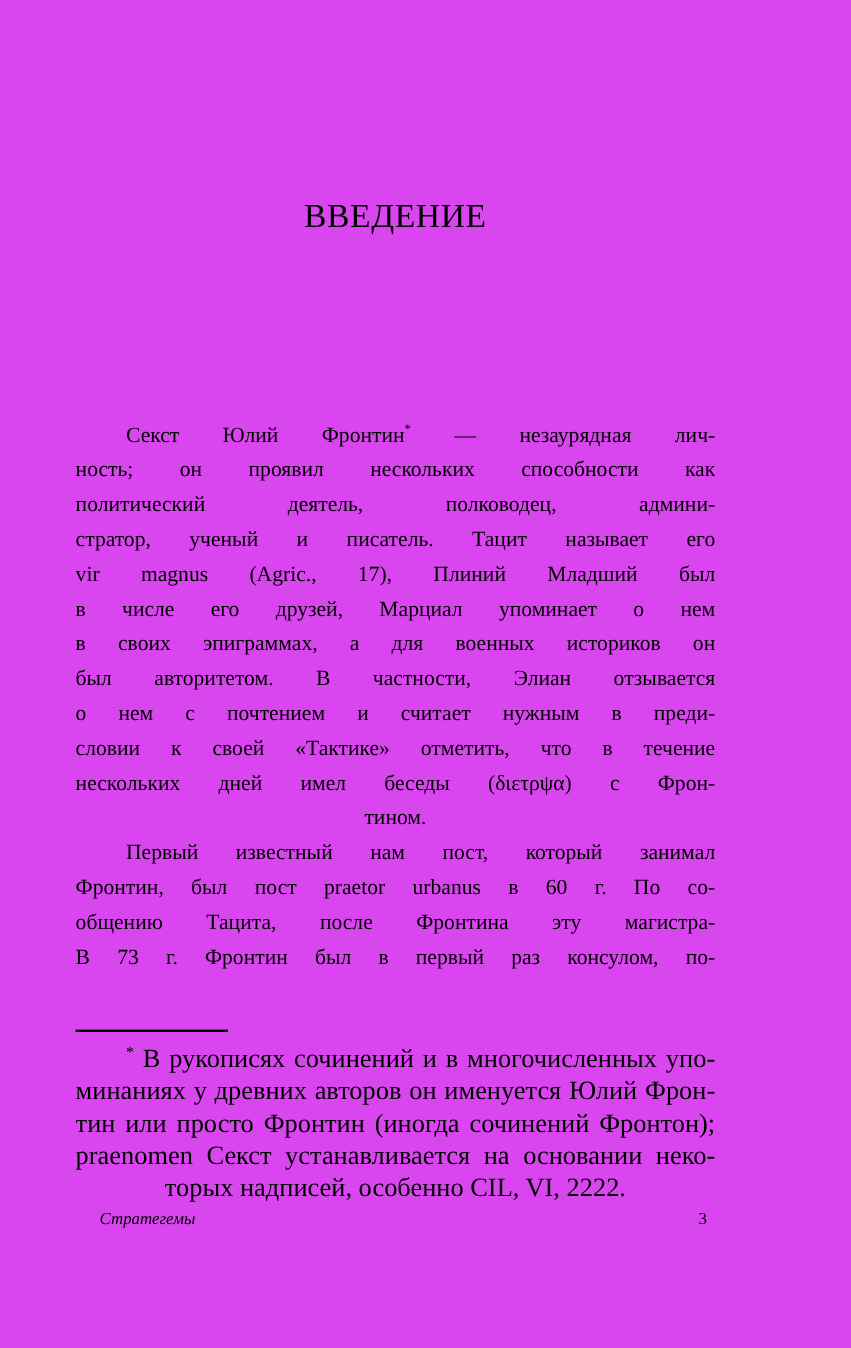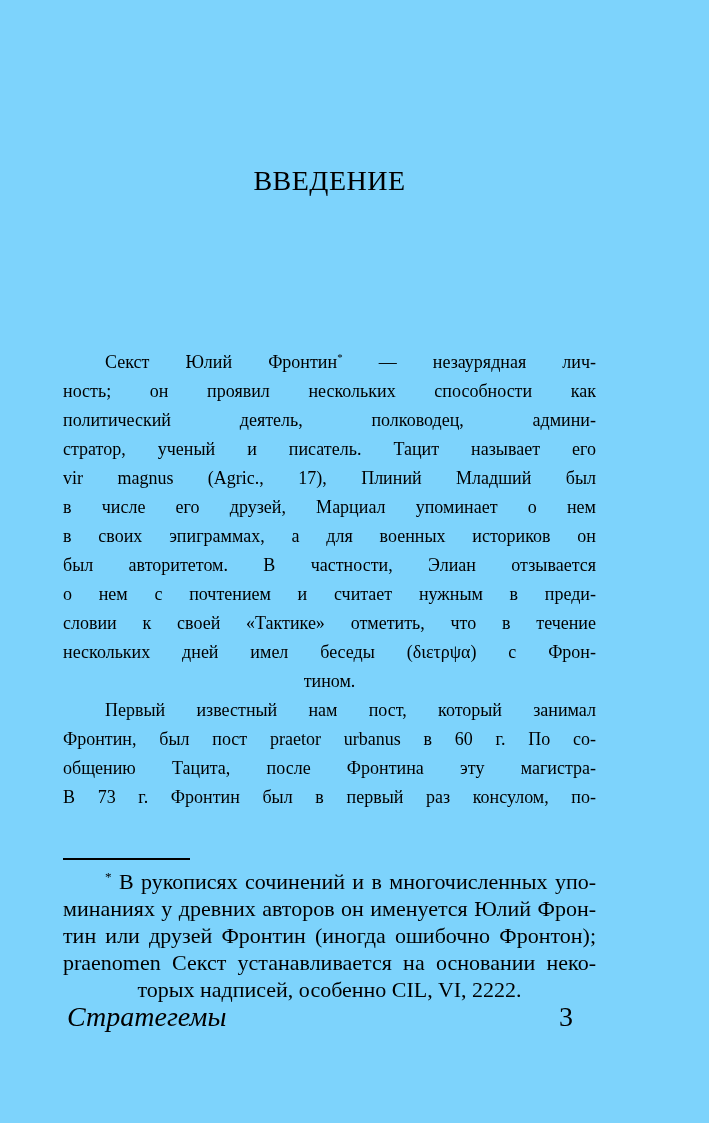--- a/index.html
+++ b/index.html
@@ -4,21 +4,21 @@
 <style>
   html, body {
     margin: 0;
     padding: 0;
     background: #ffffff;
   }
   .page {
     position: relative;
     width: 709px;
     height: 1123px;
-    background: #7dd3fc;
+    background: #d946ef;
     color: #000000;
     font-family: "Liberation Serif", "DejaVu Serif", serif;
     overflow: hidden;
   }
   .chapter-title {
     position: absolute;
     top: 166px;
     left: 63px;
     width: 533px;
     text-align: center;
@@ -77,24 +77,24 @@
     font-size: 22px;
     line-height: 27px;
     color: #000000;
   }
   .footnote .tline {
     height: 27px;
   }
   .page-footer {
     position: absolute;
     top: 1003px;
-    left: 47px;
+    left: 63px;
     width: 533px;
     height: 27px;
-    font-size: 28px;
+    font-size: 14px;
     line-height: 27px;
   }
   .footer-title {
     position: absolute;
     left: 20px;
     top: 0;
     font-style: italic;
   }
   .page-number {
     position: absolute;
@@ -131,21 +131,21 @@
       <div class="tline jline">общению Тацита, после Фронтина эту магистра-</div>
       <div class="tline jline">В 73 г. Фронтин был в первый раз консулом, по-</div>
     </div>
   </div>
 
   <div class="footnote-rule"></div>
 
   <div class="footnote">
     <div class="tline jline indent"><sup class="fn-mark">*</sup><span> В рукописях сочинений и в многочисленных упо-</span></div>
     <div class="tline jline">минаниях у древних авторов он именуется Юлий Фрон-</div>
-    <div class="tline jline">тин или друзей Фронтин (иногда ошибочно Фронтон);</div>
+    <div class="tline jline">тин или просто Фронтин (иногда сочинений Фронтон);</div>
     <div class="tline jline">praenomen Секст устанавливается на основании неко-</div>
     <div class="tline plainline">торых надписей, особенно CIL, VI, 2222.</div>
   </div>
 
   <div class="page-footer">
     <span class="footer-title">Стратегемы</span>
     <span class="page-number">3</span>
   </div>
 
 </div>

